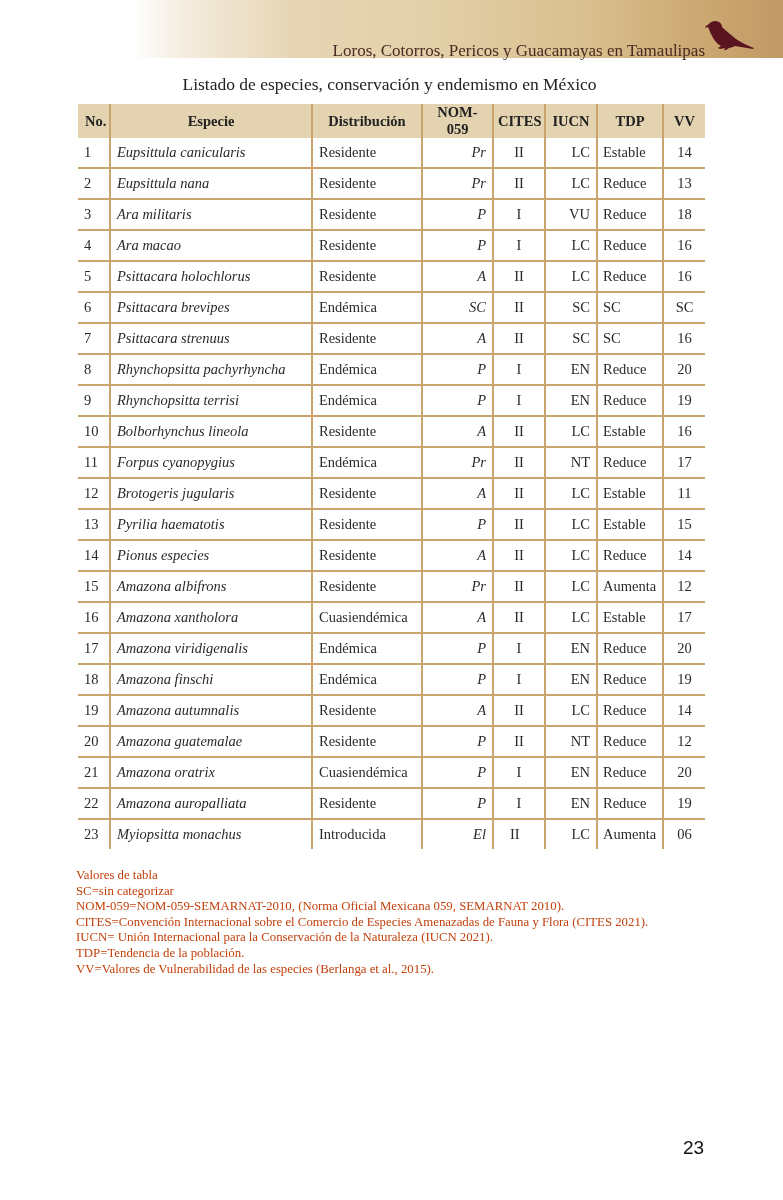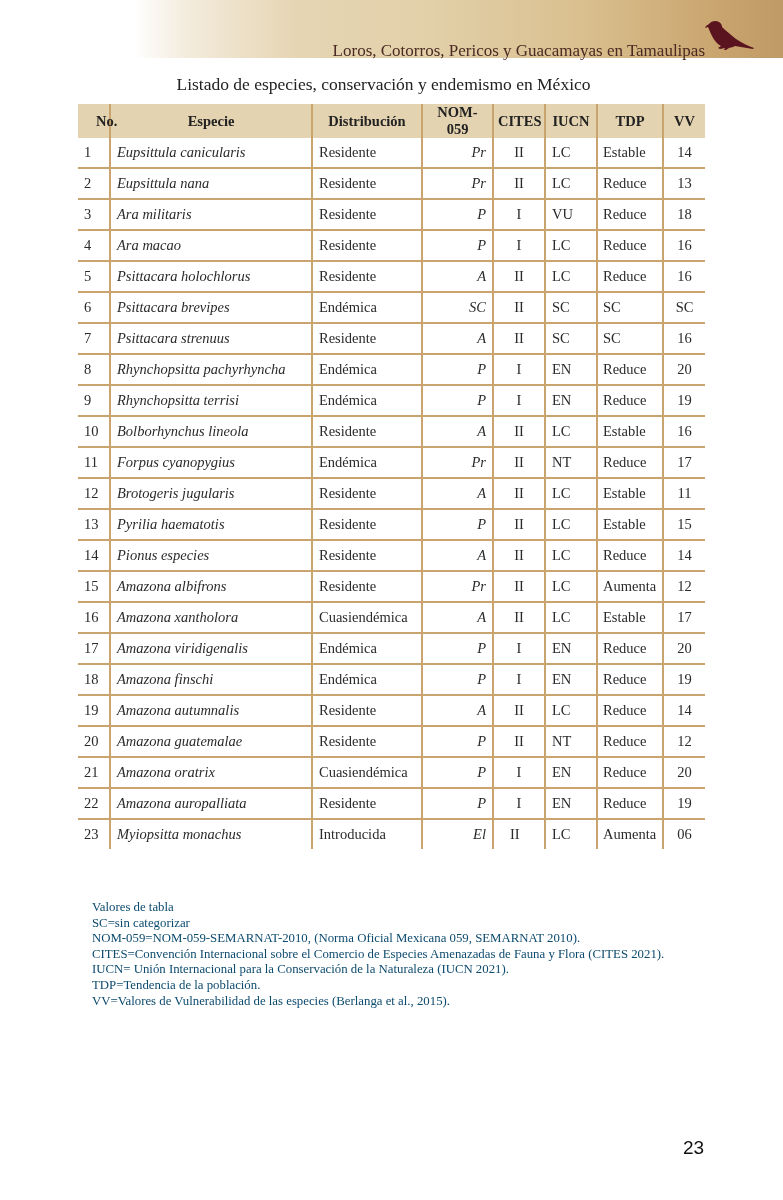--- a/index.html
+++ b/index.html
@@ -13,50 +13,50 @@
     position: absolute; left: 0; top: 0; width: 783px; height: 58px;
     background: linear-gradient(to right, #ffffff 0%, #ffffff 17%, #f3ebdc 24%, #e6d5b3 38%, #e2d0a9 55%, #d9bf8e 75%, #c9a46e 92%, #c09a66 100%);
   }
   .running-head {
     position: absolute; right: 78px; top: 41px;
     font-family: "Liberation Serif", serif; font-size: 17px; color: #4a2a22;
     white-space: nowrap;
   }
   .bird { position: absolute; left: 703px; top: 20px; width: 52px; height: 32px; }
   .title {
-    position: absolute; left: 70px; top: 74px; width: 627px; text-align: center;
+    position: absolute; left: 76px; top: 74px; width: 627px; text-align: center;
     font-family: "Liberation Serif", serif; font-size: 17.5px; color: #222;
   }
   table.species {
     position: absolute; left: 78px; top: 104px; width: 627px;
     border-collapse: collapse; table-layout: fixed;
     font-family: "Liberation Serif", serif; font-size: 14.5px; color: #2a2a2a;
   }
   table.species th {
     background: #e4d3b0; font-weight: bold; height: 31px; padding: 0 4px;
     text-align: center; font-size: 14.5px; color: #222;
     border-left: 2px solid #c9a46e;
   }
-  table.species th:first-child { border-left: none; text-align: center; padding-left: 18px; }
+  table.species th:first-child { border-left: none; text-align: center; padding-left: 7px; }
   table.species td {
     height: 29px; padding: 0 6px; border-left: 2px solid #c9a46e;
     border-top: 2px solid #c9a46e; white-space: nowrap;
   }
   table.species tr:nth-child(1) td { border-top: none; }
   table.species td:first-child { border-left: none; text-align: left; }
   .c-sp { font-style: italic; border-radius: 13px; }
   .c-nom { font-style: italic; text-align: right; }
   .c-cit { text-align: center; }
-  .c-iucn { text-align: left; border-radius: 13px; }
+  .c-iucn { text-align: right; border-radius: 13px; }
   .c-tdp { text-align: left; padding-left: 5px !important; }
   .c-vv { text-align: center; }
   .c-cit.left { text-align: left; padding-left: 16px; }
   .notes {
-    position: absolute; left: 92px; top: 868px; width: 640px;
-    font-family: "Liberation Serif", serif; font-size: 12.8px; line-height: 15.6px; color: #0c4a6e; margin-top: 32px;
+    position: absolute; left: 76px; top: 868px; width: 640px;
+    font-family: "Liberation Serif", serif; font-size: 12.8px; line-height: 15.6px; color: #c2410c;
   }
   .notes div { white-space: nowrap; }
   .page-number {
     position: absolute; left: 683px; top: 1137px;
     font-family: "Liberation Sans", sans-serif; font-size: 19px; color: #111;
   }
 </style>
 </head>
 <body>
 

